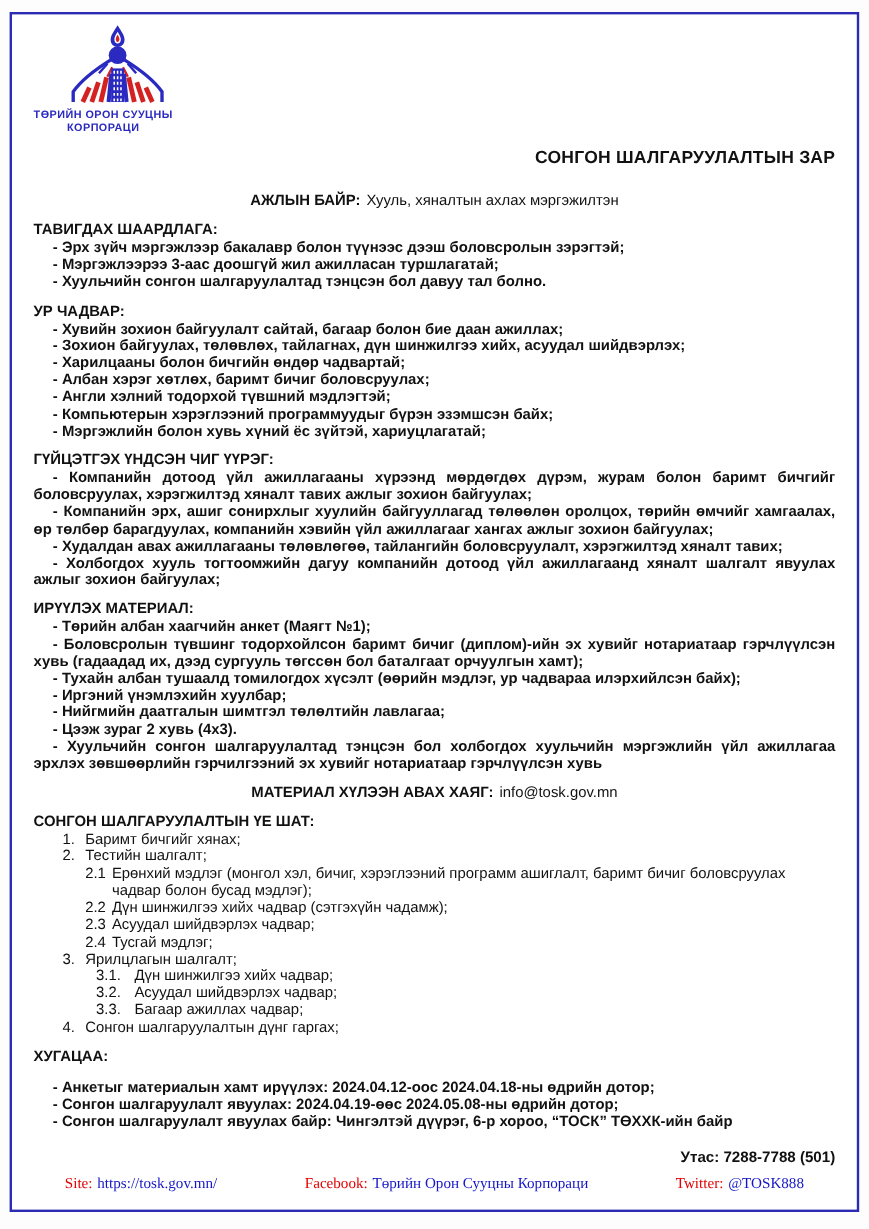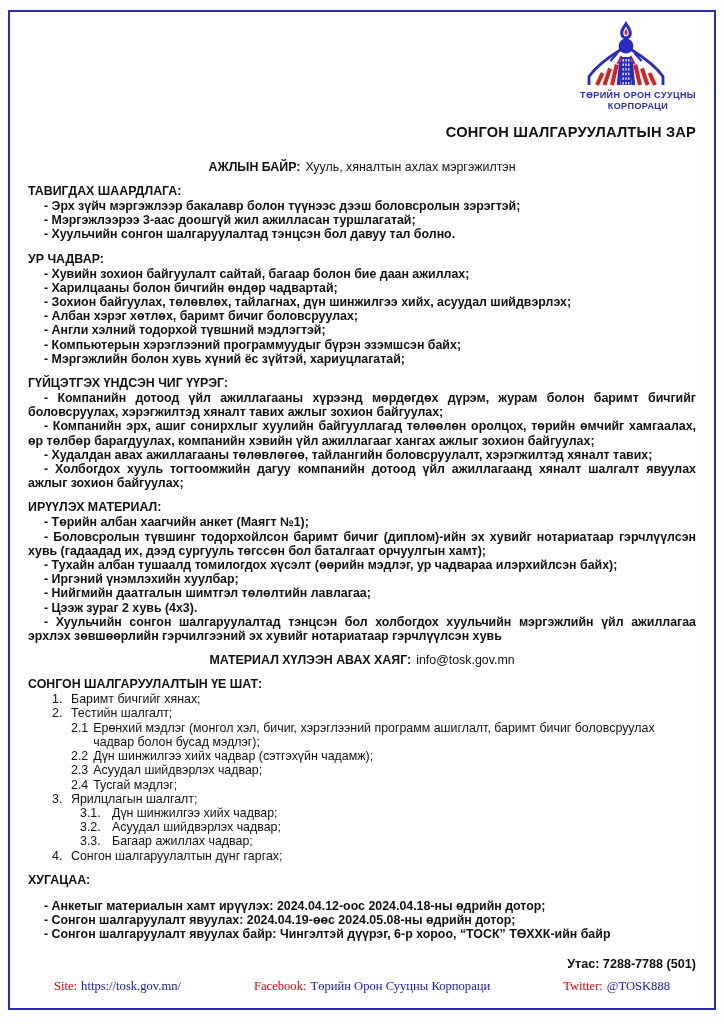--- a/index.html
+++ b/index.html
@@ -11,21 +11,21 @@
   .frame{
     box-sizing:border-box;
     margin:10px 8px 12px 8px;
     height:1000px;
     border:2px solid #2b2bb4;
     padding:6px 18px 10px 18px;
     display:flex;flex-direction:column;
     background:#fff;
   }
   
-  .logo-block{display:flex;flex-direction:column;align-items:flex-end;margin-top:2px;}
+  .logo-block{display:flex;flex-direction:column;align-items:flex-start;margin-top:2px;}
   .org-name{color:#2a2ac0;font-weight:bold;font-size:9px;line-height:11px;text-align:center;letter-spacing:.4px;}
   
   .doc-title{text-align:right;font-size:14.6px;font-weight:bold;margin:12px 0 10px 0;letter-spacing:.2px;}
   
   .sec-h{font-size:12.4px;font-weight:bold;margin:10px 0 1px 0;line-height:14px;}
   .line{margin:10px 0 0 0;font-size:12.4px;line-height:14px;text-align:center;}
   .b{font-weight:bold;margin-right:5px;}
   .para{margin:0;font-size:12.4px;line-height:14.2px;text-indent:16px;font-weight:bold;}
   .justify{text-align:justify;}
   
@@ -96,22 +96,22 @@
   <section>
     <h2 class="sec-h">ТАВИГДАХ ШААРДЛАГА:</h2>
     <p class="para">- Эрх зүйч мэргэжлээр бакалавр болон түүнээс дээш боловсролын зэрэгтэй;</p>
     <p class="para">- Мэргэжлээрээ 3-аас доошгүй жил ажилласан туршлагатай;</p>
     <p class="para">- Хуульчийн сонгон шалгаруулалтад тэнцсэн бол давуу тал болно.</p>
   </section>
 
   <section>
     <h2 class="sec-h">УР ЧАДВАР:</h2>
     <p class="para">- Хувийн зохион байгуулалт сайтай, багаар болон бие даан ажиллах;</p>
+    <p class="para">- Зохион байгуулах, төлөвлөх, тайлагнах, дүн шинжилгээ хийх, асуудал шийдвэрлэх;</p>
     <p class="para">- Харилцааны болон бичгийн өндөр чадвартай;</p>
-    <p class="para">- Зохион байгуулах, төлөвлөх, тайлагнах, дүн шинжилгээ хийх, асуудал шийдвэрлэх;</p>
     <p class="para">- Албан хэрэг хөтлөх, баримт бичиг боловсруулах;</p>
     <p class="para">- Англи хэлний тодорхой түвшний мэдлэгтэй;</p>
     <p class="para">- Компьютерын хэрэглээний программуудыг бүрэн эзэмшсэн байх;</p>
     <p class="para">- Мэргэжлийн болон хувь хүний ёс зүйтэй, хариуцлагатай;</p>
   </section>
 
   <section>
     <h2 class="sec-h">ГҮЙЦЭТГЭХ ҮНДСЭН ЧИГ ҮҮРЭГ:</h2>
     <p class="para justify">- Компанийн дотоод үйл ажиллагааны хүрээнд мөрдөгдөх дүрэм, журам болон баримт бичгийг боловсруулах, хэрэгжилтэд хяналт тавих ажлыг зохион байгуулах;</p>
     <p class="para justify">- Компанийн эрх, ашиг сонирхлыг хуулийн байгууллагад төлөөлөн оролцох, төрийн өмчийг хамгаалах, өр төлбөр барагдуулах, компанийн хэвийн үйл ажиллагааг хангах ажлыг зохион байгуулах;</p>

